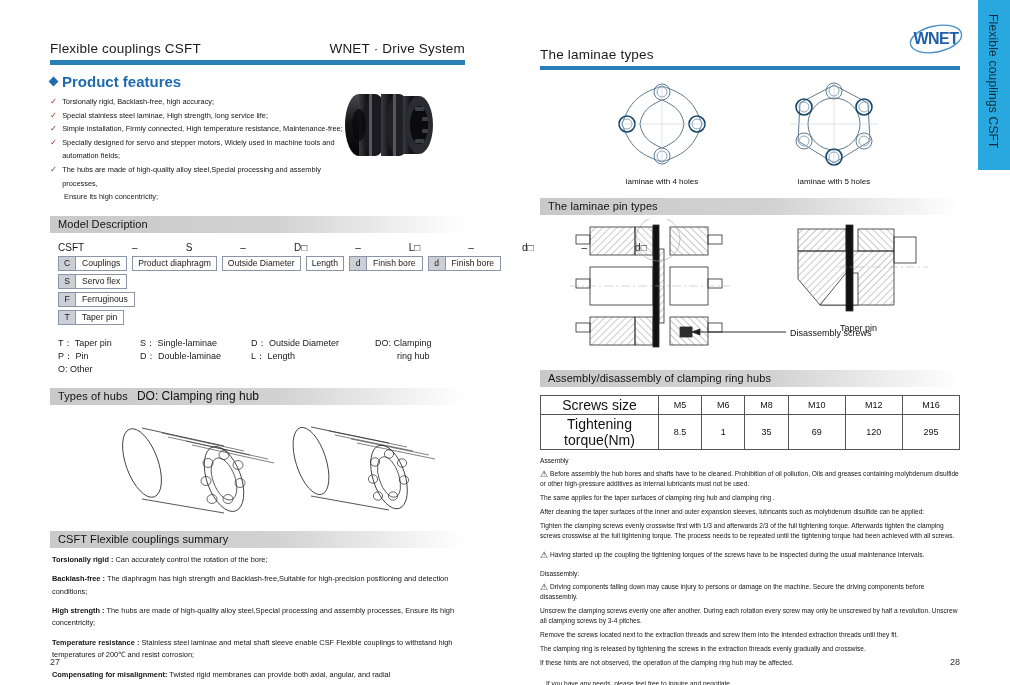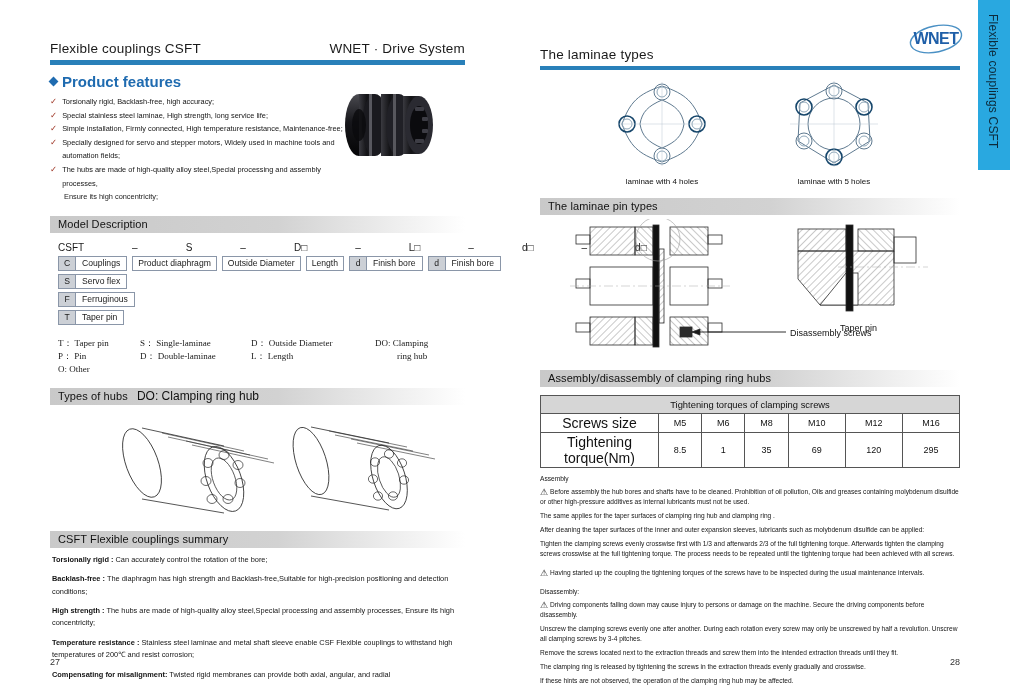--- a/index.html
+++ b/index.html
@@ -61,21 +61,21 @@
 
   .code-row { display:flex; padding-left:8px; gap:5px; margin-bottom:3px; }
   .cbox { display:flex; border:1px solid #8a96a8; height:15px; font-size:8.6px; }
   .cbox .k { background:#ccd0d6; width:17px; text-align:center; line-height:13px;
              border-right:1px solid #8a96a8; }
   .cbox .v { background:#fff; padding:0 6px; line-height:13px; white-space:nowrap; }
   .cbox.plain .v { padding:0 5px; }
 
   .legend { display:flex; padding-left:8px; margin-top:12px; font-size:9px;
             line-height:13px; }
-  .legend .col { margin-right:6px;font-family:Liberation Serif, serif; }
+  .legend .col { margin-right:6px; }
   .lc1 { width:76px; } .lc2 { width:105px; } .lc3 { width:118px; }
 
   
   .sum { padding-left:2px; margin-top:6px; }
   .sum p { margin:0 0 7px 0; font-size:7.4px; line-height:12.4px; color:#141414; }
   .sum b { font-weight:bold; }
 
   
   .lam-figs { display:flex; justify-content:center; gap:72px; margin-top:8px; }
   .lam-fig { text-align:center; }
@@ -435,23 +435,20 @@
       </g>
       <text x="300" y="112" font-family="Liberation Sans, sans-serif" font-size="9" fill="#111">Taper pin</text>
       <text x="250" y="117" font-family="Liberation Sans, sans-serif" font-size="9" fill="#111">Disassembly screws</text>
     </svg>
 
     
     <div class="sec-bar">Assembly/disassembly of clamping ring hubs</div>
 
     <table class="torque">
       <tbody>
-          <tr>
-        <td class="thead" colspan="7">Tightening torques of clamping screws</td>
-      </tr>
       <tr>
         <td class="rowhdr">Screws size</td>
         <td>M5</td>
         <td>M6</td>
         <td>M8</td>
         <td>M10</td>
         <td>M12</td>
         <td>M16</td>
       </tr>
       <tr>

